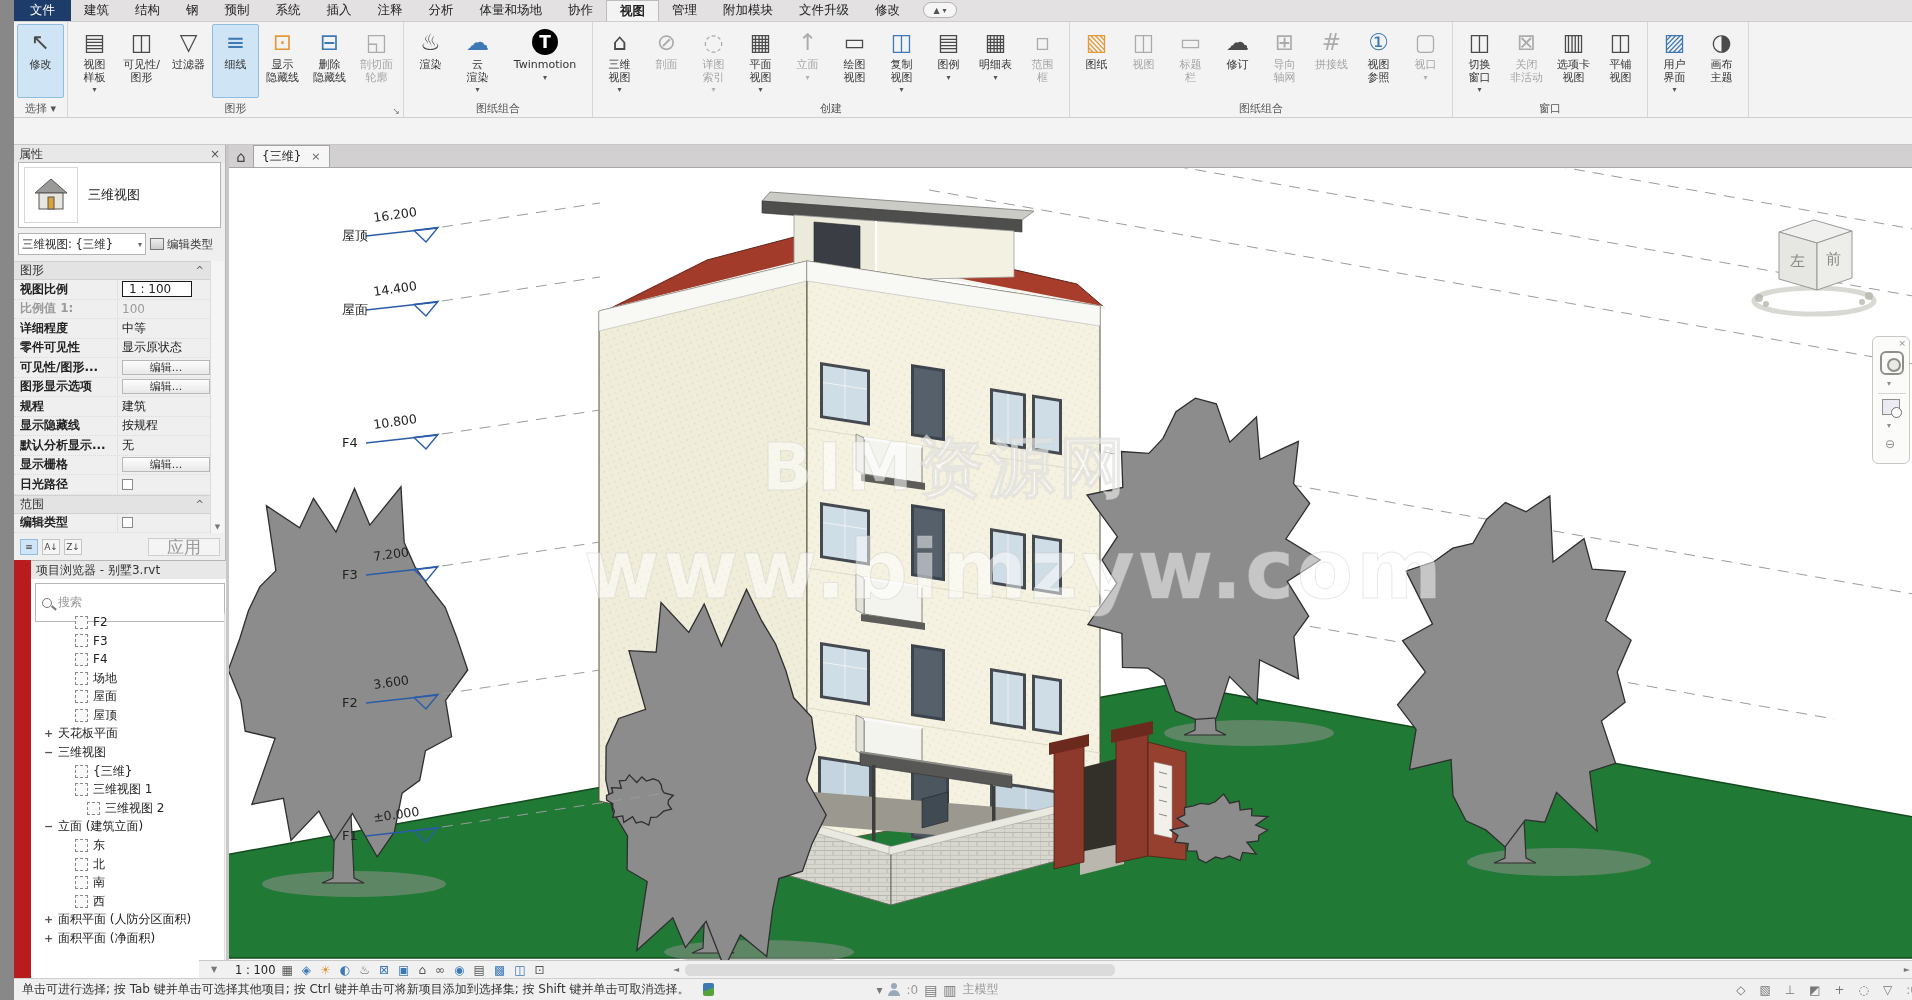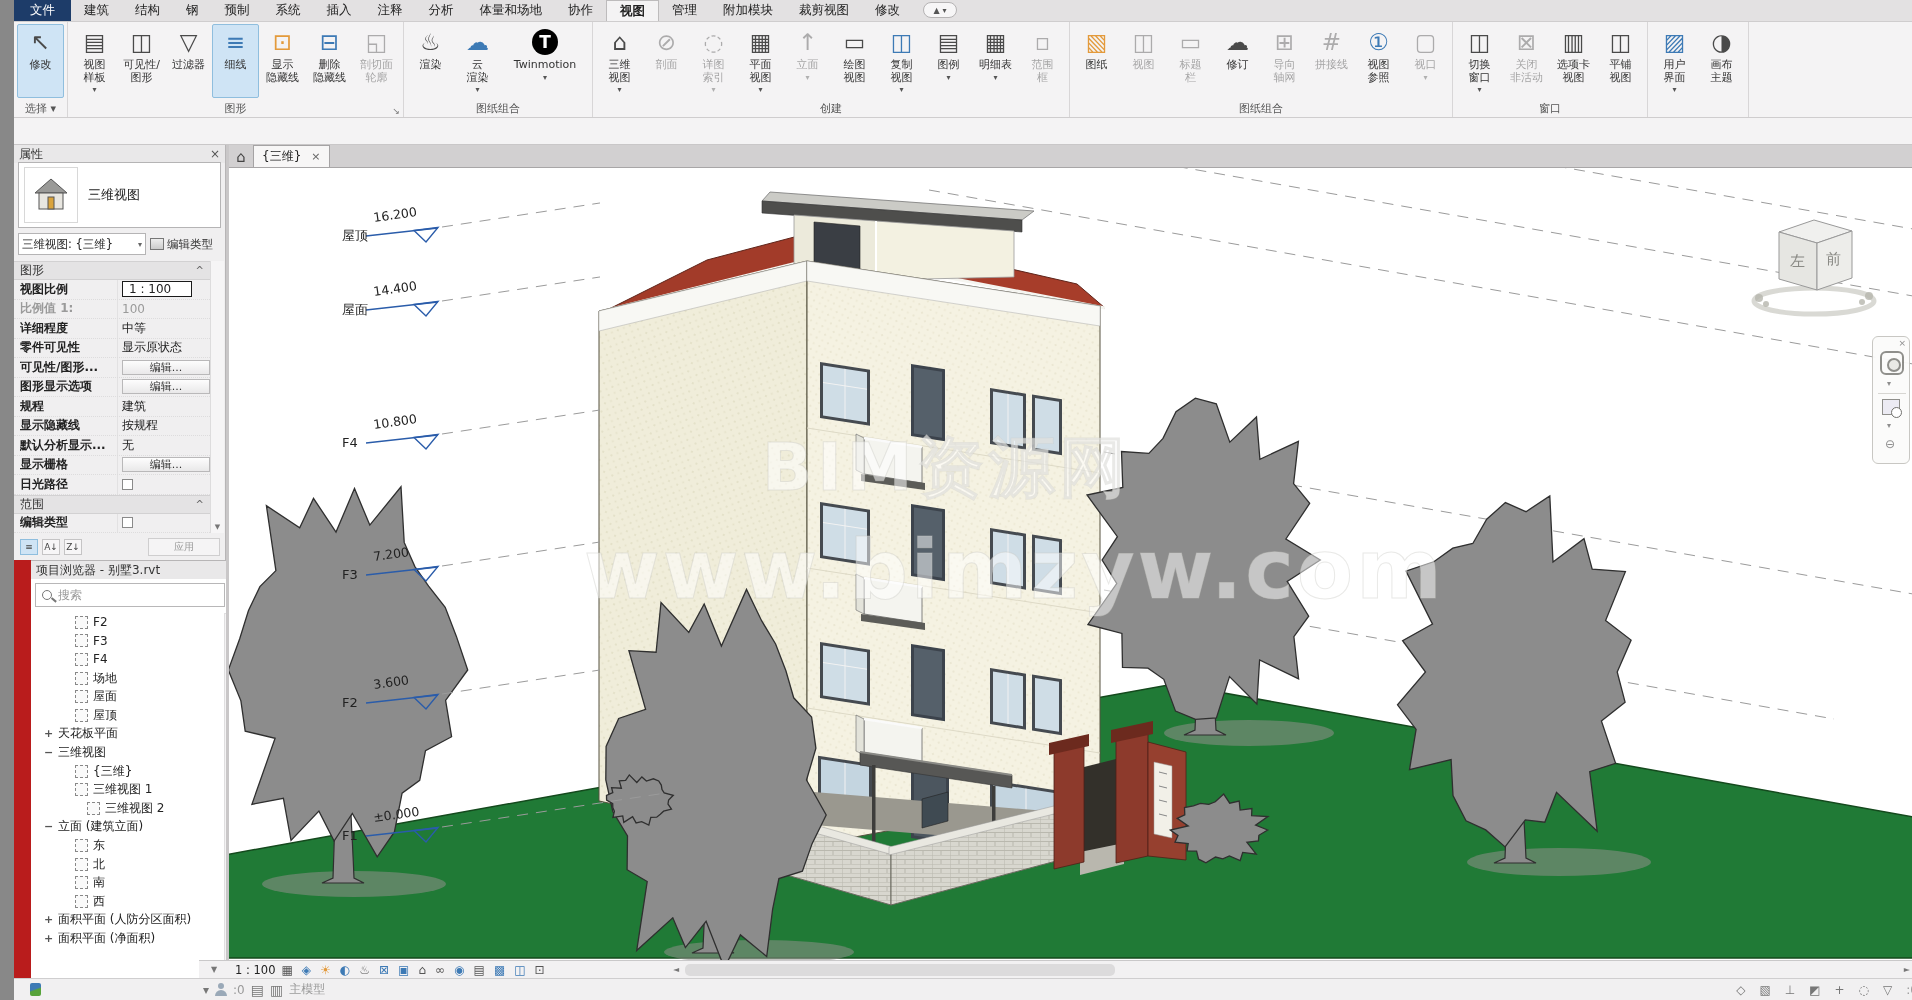--- a/index.html
+++ b/index.html
@@ -49,25 +49,25 @@
   .prow .nm{width:97px;overflow:hidden;white-space:nowrap;font-weight:bold;}
   .prow .vl{flex:1;padding-left:4px;border-left:1px solid #e2e1e2;height:100%;display:flex;align-items:center;overflow:hidden;white-space:nowrap;}
   .prow.muted .nm,.prow.muted .vl{color:#9a9a9a;}
   .vbtn{width:88px;height:15px;border:1px solid #b9b8b9;background:linear-gradient(#fdfdfd,#e9e8e9);font-size:11px;text-align:center;line-height:14px;color:#333;}
   .scalecell{border:1.5px solid #1a1a1a;background:#fff;padding:0px 6px;height:16px;line-height:15px;min-width:70px;}
   .chk{width:11px;height:11px;border:1px solid #8a8a8a;background:#fff;}
   #pscroll{position:absolute;right:1px;top:116px;width:14px;height:272px;background:#f6f5f6;border-left:1px solid #dddcdd;font-size:8px;color:#777;display:flex;flex-direction:column;justify-content:flex-end;align-items:center;}
   #pbottom{position:absolute;left:0;bottom:2px;width:212px;height:22px;display:flex;align-items:center;padding:0 6px;gap:4px;}
   .sorticon{width:18px;height:16px;border:1px solid #c5c4c5;background:#f7f6f7;font-size:9px;display:flex;align-items:center;justify-content:center;color:#444;}
   .sorticon.hl2{background:#cfe4f5;border-color:#8fbede;}
-  #applybtn{margin-left:auto;width:72px;height:18px;border:1px solid #cfcecf;background:#f5f4f5;color:#9a9a9a;font-size:10px;text-align:center;line-height:16px;}
+  #applybtn{margin-left:auto;width:72px;height:18px;border:1px solid #cfcecf;background:#f5f4f5;color:#9a9a9a;font-size:17px;text-align:center;line-height:16px;}
 
   #browser{position:absolute;left:17px;top:560px;width:212px;height:418px;background:#fff;border-right:1px solid #b7b5b6;border-top:1px solid #b7b5b6;font-size:12px;}
   #browser .phead{background:#e9e8e9;}
-  #searchbox{position:absolute;left:4px;top:22px;width:190px;height:24px;border:1px solid #b8b7b8;background:#fff;display:flex;align-items:center;padding:0 6px;gap:6px;}
+  #searchbox{position:absolute;left:4px;top:22px;width:190px;height:39px;border:1px solid #b8b7b8;background:#fff;display:flex;align-items:center;padding:0 6px;gap:6px;}
   .lens{width:10px;height:10px;border:1.6px solid #777;border-radius:50%;position:relative;flex:0 0 auto;}
   .lens::after{content:"";position:absolute;left:8px;top:8px;width:6px;height:1.6px;background:#777;transform:rotate(40deg);}
   #searchbox .ph{color:#9a9a9a;font-size:12px;}
   #tree{position:absolute;left:0;top:52px;width:193px;height:360px;overflow:hidden;}
   .titem{height:18.6px;display:flex;align-items:center;gap:5px;color:#222;}
   .titem .exp{width:9px;text-align:center;font-size:11px;color:#555;font-weight:bold;}
   .vicon{width:13px;height:13px;border:1px dashed #888;background:#fafafa;flex:0 0 auto;}
   #tscroll{position:absolute;right:3px;top:52px;width:15px;height:362px;background:#f4f3f4;border:1px solid #e0dfe0;display:flex;flex-direction:column;align-items:center;font-size:8px;color:#777;}
   #tscroll .tthumb{width:11px;height:110px;background:#dcdbdc;border-radius:5px;margin-top:38px;}
   #tscroll .up{margin-top:2px;} #tscroll .dnx{margin-top:auto;margin-bottom:2px;}
@@ -128,21 +128,21 @@
         <div class="tab">预制</div>
         <div class="tab">系统</div>
         <div class="tab">插入</div>
         <div class="tab">注释</div>
         <div class="tab">分析</div>
         <div class="tab">体量和场地</div>
         <div class="tab">协作</div>
         <div class="tab sel">视图</div>
         <div class="tab">管理</div>
         <div class="tab">附加模块</div>
-        <div class="tab">裁剪视图</div>
+        <div class="tab">文件升级</div>
         <div class="tab">修改</div>
       </div>
     <div id="ribtoggle">
         <span>▲</span>
         <span>▾</span>
       </div>
   </div>
 
   <div id="ribbon">
       <div class="rpanel">
@@ -827,20 +827,21 @@
         <div class="vcbi" style="color: rgb(85, 85, 85);">⊡</div>
       </span>
   </div>
   <div id="hscroll">
     <span style="margin-left:4px">◄</span>
     <div id="hthumb"></div>
     <span class="rr">►</span>
   </div>
 
   <div id="statusbar">
+    <span id="sb-hint">单击可进行选择; 按 Tab 键并单击可选择其他项目; 按 Ctrl 键并单击可将新项目添加到选择集; 按 Shift 键并单击可取消选择。</span>
     <div id="commicon"></div>
     <span class="sbgap"></span>
     <span class="sbico">▾</span>
     <span class="person"></span>
     <span class="sbmut">:0</span>
     <span class="sbico" style="font-size:14px">▤</span>
     <span class="sbico" style="font-size:14px">▥</span>
     <span class="sbmut">主模型</span>
     <div id="sb-right">
       <span id="sbicons" style="display:flex;gap:14px;">

